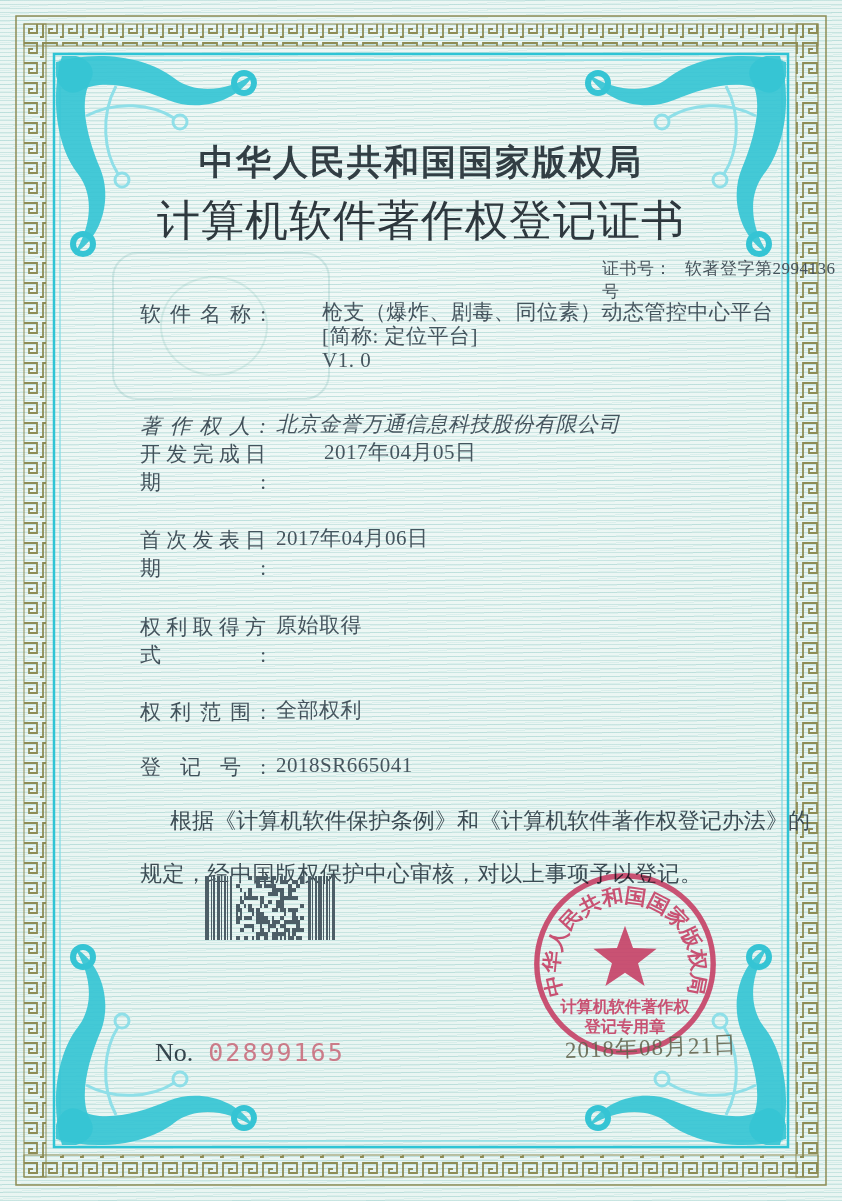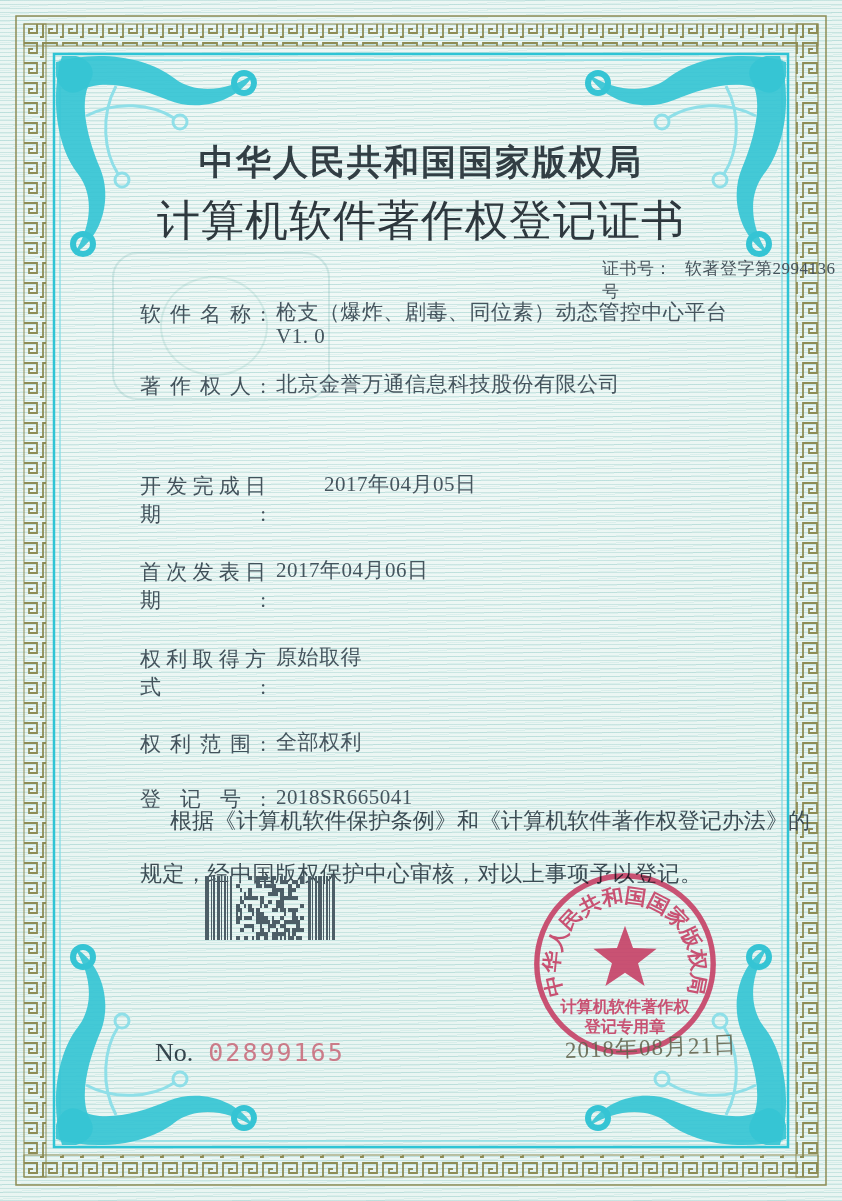--- a/index.html
+++ b/index.html
@@ -20,22 +20,22 @@
   .cert-title{position:absolute;top:192px;left:0;right:0;text-align:center;
     font-size:43px;font-weight:normal;letter-spacing:1px;color:#2e383e;}
   .certno{position:absolute;top:257px;left:602px;font-size:17px;color:#46535b;letter-spacing:.5px;}
   .certno .lbl{margin-right:13px;}
 
   .rows{position:absolute;left:140px;top:300px;width:676px;font-size:21px;}
   .row{display:flex;align-items:flex-start;}
   .row .flabel{flex:0 0 126px;margin-right:10px;text-align:justify;text-align-last:justify;
     color:#42525b;letter-spacing:0;}
   .row .fval{line-height:24px;letter-spacing:.5px;color:#45555e;}
-  .row:nth-child(1){margin-bottom:24px;}
-  .row:nth-child(2){margin-bottom:72px;}
+  .row:nth-child(1){margin-bottom:40px;gap:46px;}
+  .row:nth-child(2){font-style:italic;}
   .row:nth-child(3){margin-bottom:30px;gap:48px;}
   .row:nth-child(4){margin-bottom:31px;}
   .row:nth-child(5){margin-bottom:29px;}
   .row:nth-child(6){margin-bottom:27px;}
 
   .paragraph{position:absolute;left:140px;top:762px;width:670px;font-size:22px;
     color:#3c4c54;line-height:30px;}
   .paragraph .l1{text-align:justify;text-align-last:justify;text-indent:30px;margin-bottom:23px;margin-top:44px;}
   .paragraph .l2{text-align:left;letter-spacing:.5px;}
 
@@ -103,20 +103,21 @@
 
     <div class="certno">
       <span class="lbl">证书号：</span><span>软著登字第2994136号</span>
     </div>
 
     <div class="rows">
       <div class="row">
         <span class="flabel">软件名称:</span>
         <div class="fval">
           <div>枪支（爆炸、剧毒、同位素）动态管控中心平台</div>
+          <div>[简称: 定位平台]</div>
           <div>V1. 0</div>
         </div>
       </div>
 
       <div class="row">
         <span class="flabel">著作权人:</span>
         <div class="fval">北京金誉万通信息科技股份有限公司</div>
       </div>
 
       <div class="row">

